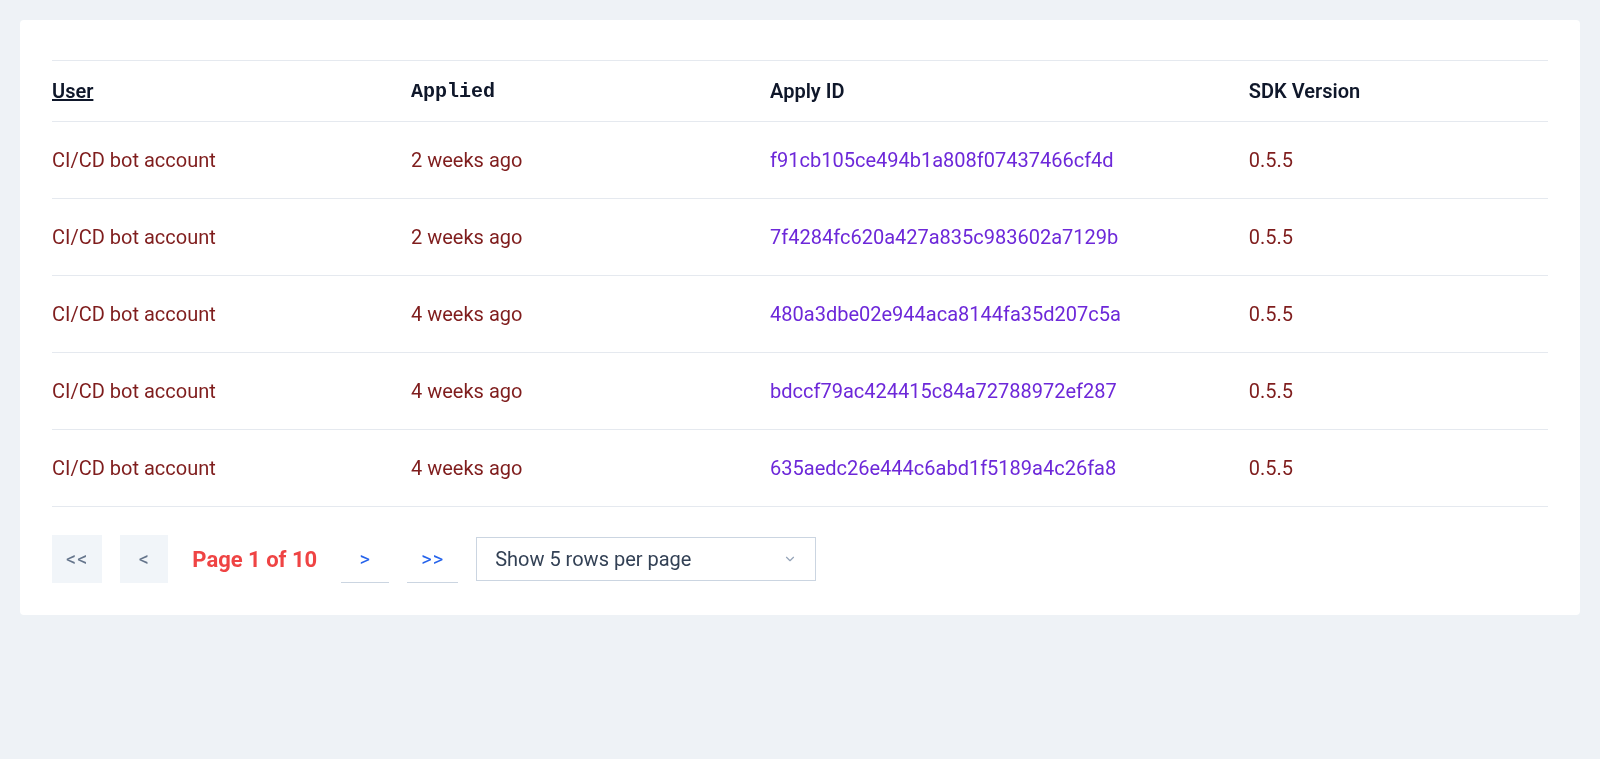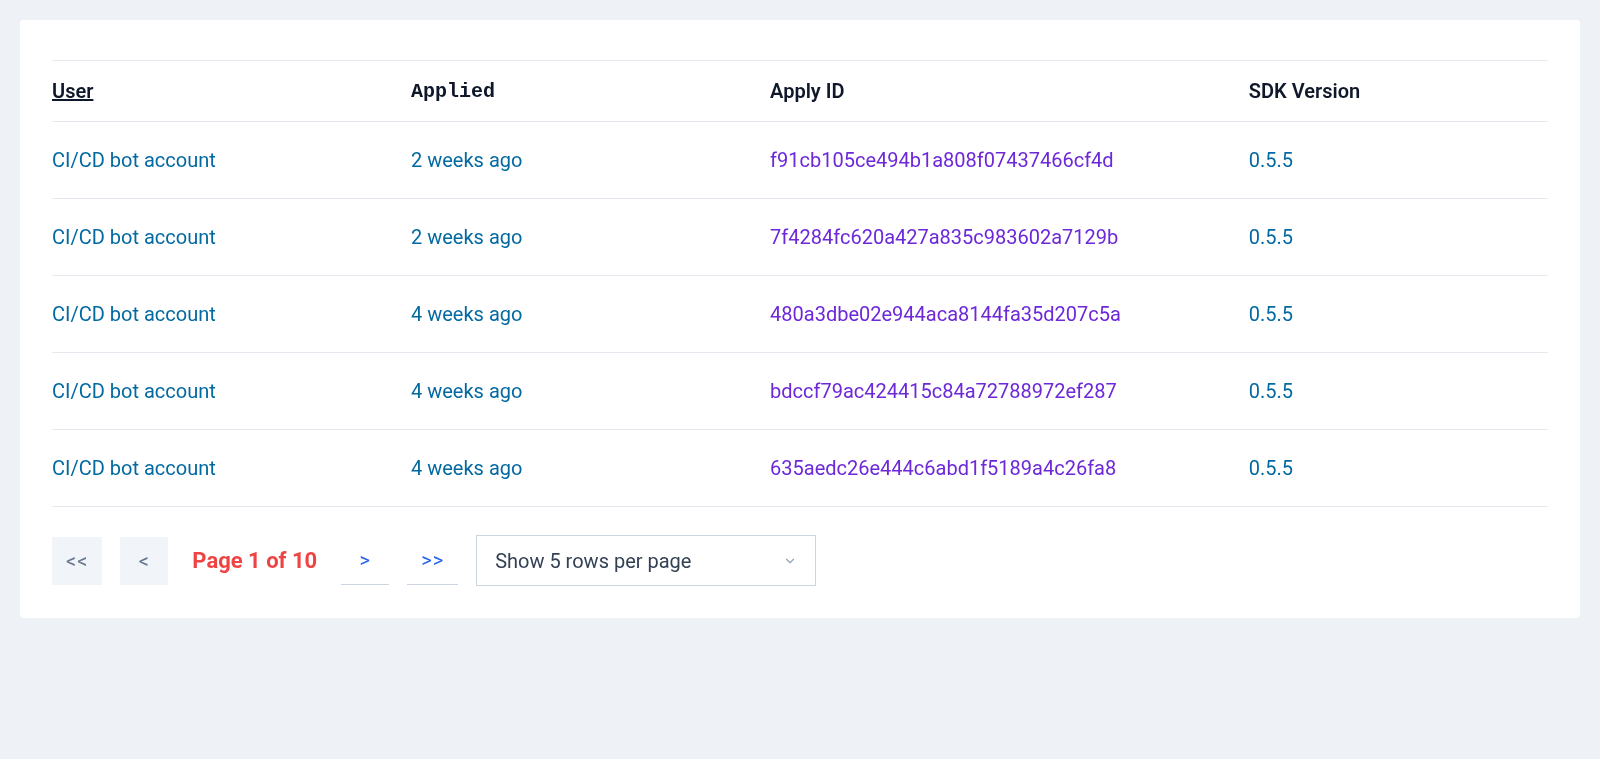--- a/index.html
+++ b/index.html
@@ -36,21 +36,21 @@
       font-size: 20px;
       color: #0f172a;
       padding: 18px 8px 18px 0;
       border-top: 1px solid #e5e9ef;
       border-bottom: 1px solid #e5e9ef;
     }
     tbody td {
       padding: 26px 8px 26px 0;
       border-bottom: 1px solid #e5e9ef;
       font-size: 20px;
-      color: #0369a1;
+      color: #7f1d1d;
       vertical-align: middle;
     }
     tbody td.link {
       color: #6d28d9;
     }
     .col-user { width: 24%; text-decoration: underline; }
     .col-applied { width: 24%; font-family: Liberation Mono, monospace; }
     .col-applyid { width: 32%; }
     .col-sdk { width: 20%; }
     .pagination {
@@ -90,21 +90,21 @@
       display: inline-flex;
       align-items: center;
       justify-content: space-between;
       border: 1px solid #cbd5e1;
       padding: 10px 18px;
       font-size: 20px;
       color: #334155;
       background: #ffffff;
       cursor: pointer;
       min-width: 340px;
-      height: 51px;
+      height: 44px;
     }
     .chevron {
       margin-left: 16px;
       color: #94a3b8;
     }
   </style>
 </head>
 <body>
 
 <div class="card">

